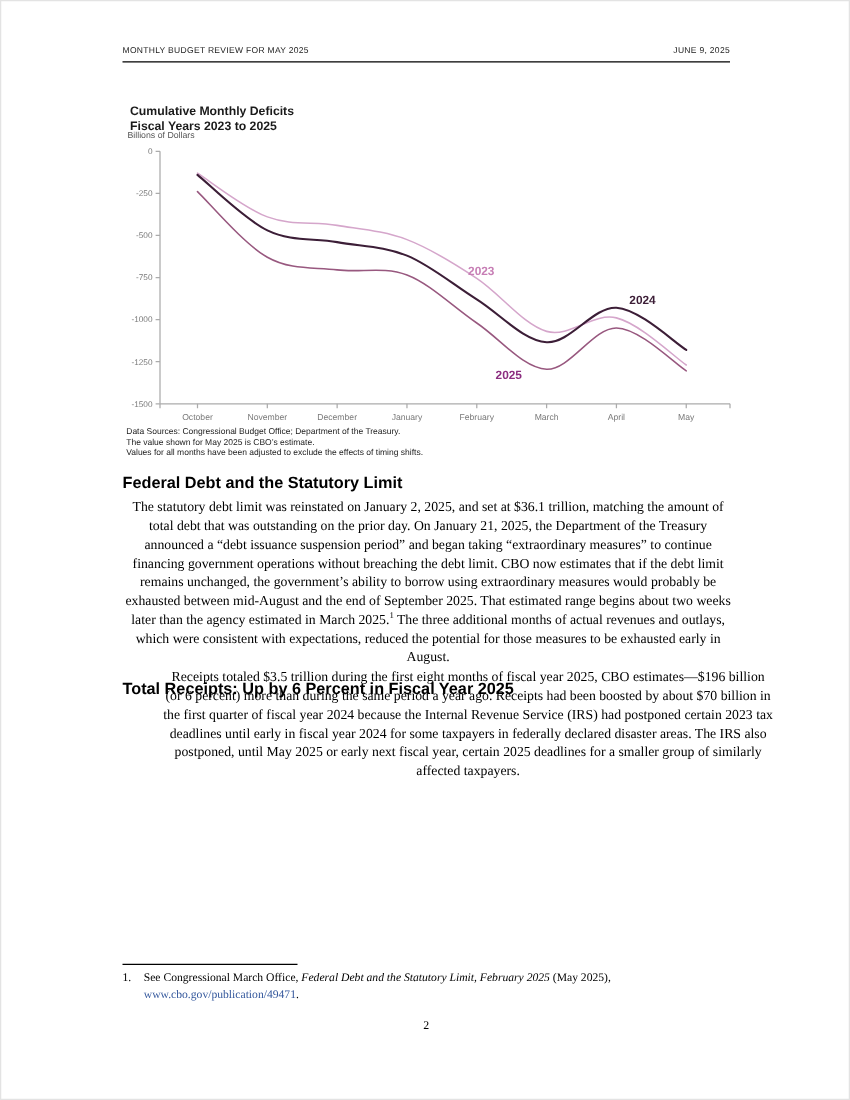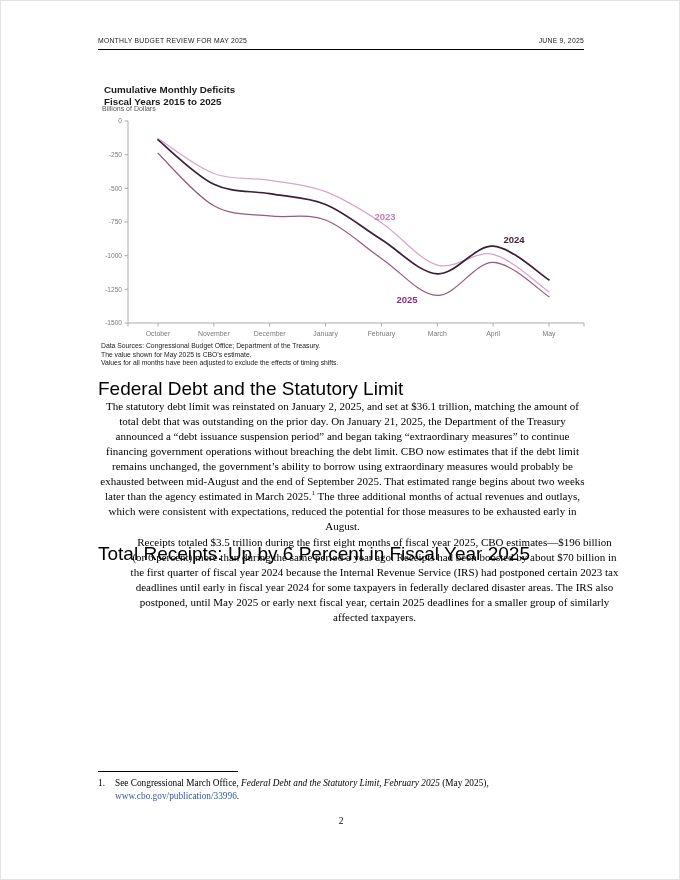--- a/index.html
+++ b/index.html
@@ -36,21 +36,21 @@
     width:495px;height:235px;
   }
   .chart-notes{
     position:absolute;left:100px;top:341px;
     font-family:"Liberation Sans", sans-serif;
     font-size:6.8px;line-height:8.6px;color:#222;
   }
   .sec-heading{
     position:absolute;left:97px;width:489px;margin:0;
     font-family:"Liberation Sans", sans-serif;
-    font-weight:normal;font-size:19px;color:#000;
+    font-weight:bold;font-size:13px;color:#000;
   }
   .h-one{top:377px;}
   .h-two{top:542px;}
   .sec-body{
     position:absolute;left:97px;width:489px;margin:0;
     font-size:11px;line-height:15px;text-align:center;color:#000;
   }
   .body-one{top:398px;}
   .body-two{top:534px;margin-left:32px;}
   sup.fnref{font-size:7px;line-height:0;vertical-align:super;}
@@ -75,21 +75,21 @@
 
 <div class="page">
 
   <div class="header">
     <span>MONTHLY BUDGET REVIEW FOR MAY 2025</span>
     <span>JUNE 9, 2025</span>
   </div>
 
   <div class="chart-title">
     <div>Cumulative Monthly Deficits</div>
-    <div>Fiscal Years 2015 to 2025</div>
+    <div>Fiscal Years 2023 to 2025</div>
   </div>
 
   <div class="chart-units">Billions of Dollars</div>
 
   <svg id="deficit-chart" viewBox="0 0 495 235">
       <line x1="34" y1="8" x2="34" y2="210" stroke="#ababab" stroke-width="1"></line>
       <line x1="34" y1="210" x2="490" y2="210" stroke="#ababab" stroke-width="1"></line>
       <line x1="30.5" y1="8" x2="34" y2="8" stroke="#ababab" stroke-width="1"></line>
       <text x="28" y="10.3" text-anchor="end" font-family="Liberation Sans, sans-serif" font-size="6.6" fill="#7a7a7a">0</text>
       <line x1="30.5" y1="41.666666666666664" x2="34" y2="41.666666666666664" stroke="#ababab" stroke-width="1"></line>
@@ -138,17 +138,17 @@
 
   <h2 class="sec-heading h-one">Federal Debt and the Statutory Limit</h2>
   <p class="sec-body body-one"><span>The statutory debt limit was reinstated on January 2, 2025, and set at $36.1 trillion, matching the amount of total debt that was outstanding on the prior day. On January 21, 2025, the Department of the Treasury announced a “debt issuance suspension period” and began taking “extraordinary measures” to continue financing government operations without breaching the debt limit. CBO now estimates that if the debt limit remains unchanged, the government’s ability to borrow using extraordinary measures would probably be exhausted between mid-August and the end of September 2025. That estimated range begins about two weeks later than the agency estimated in March 2025.</span><sup class="fnref">1</sup><span> The three additional months of actual revenues and outlays, which were consistent with expectations, reduced the potential for those measures to be exhausted early in August.</span></p>
 
   <h2 class="sec-heading h-two">Total Receipts: Up by 6 Percent in Fiscal Year 2025</h2>
   <p class="sec-body body-two">Receipts totaled $3.5 trillion during the first eight months of fiscal year 2025, CBO estimates—$196 billion (or 6 percent) more than during the same period a year ago. Receipts had been boosted by about $70 billion in the first quarter of fiscal year 2024 because the Internal Revenue Service (IRS) had postponed certain 2023 tax deadlines until early in fiscal year 2024 for some taxpayers in federally declared disaster areas. The IRS also postponed, until May 2025 or early next fiscal year, certain 2025 deadlines for a smaller group of similarly affected taxpayers.</p>
 
   <div class="fn-rule"></div>
   <div class="footnote">
     <span class="fn-num">1.</span>
-    <span class="fn-text"><span>See Congressional March Office, </span><i>Federal Debt and the Statutory Limit, February 2025</i><span> (May 2025),</span><br><a class="fn-link">www.cbo.gov/publication/33996</a><span>.</span></span>
+    <span class="fn-text"><span>See Congressional March Office, </span><i>Federal Debt and the Statutory Limit, February 2025</i><span> (May 2025),</span><br><a class="fn-link">www.cbo.gov/publication/49471</a><span>.</span></span>
   </div>
 
   <div class="pagenum">2</div>
 </div>
 
 </body></html>

